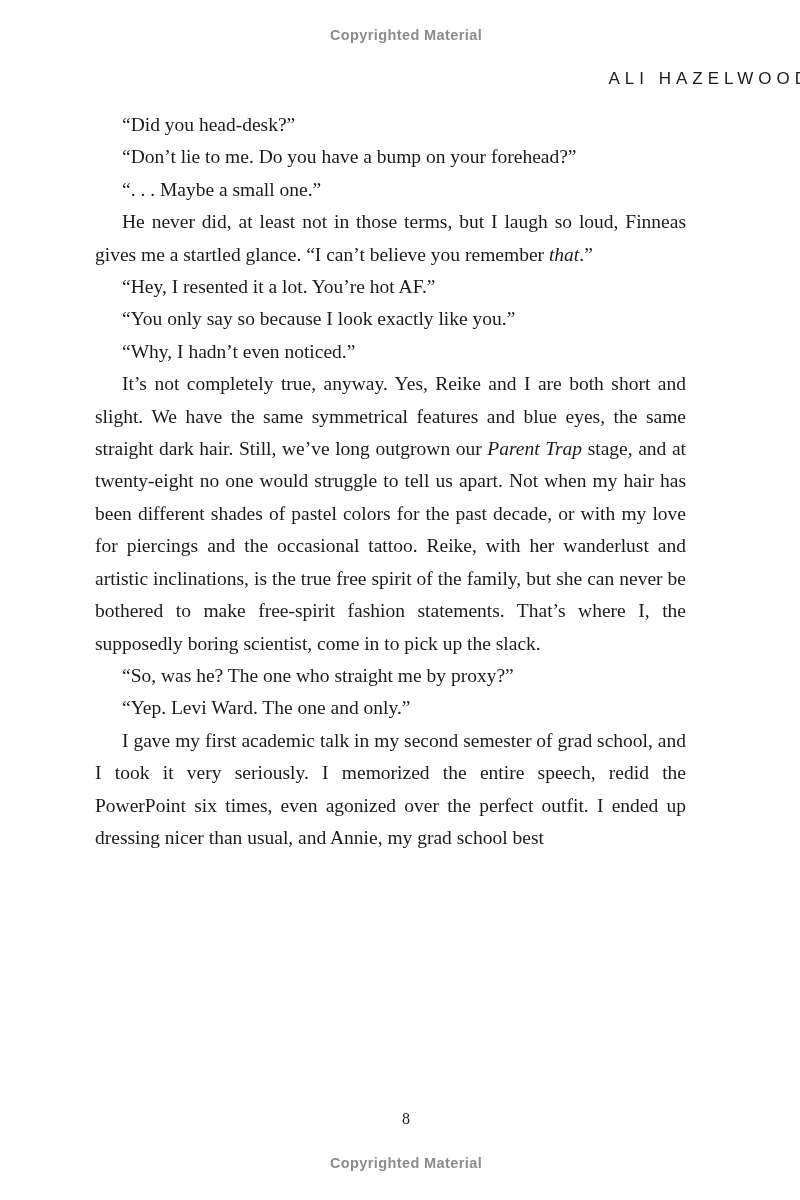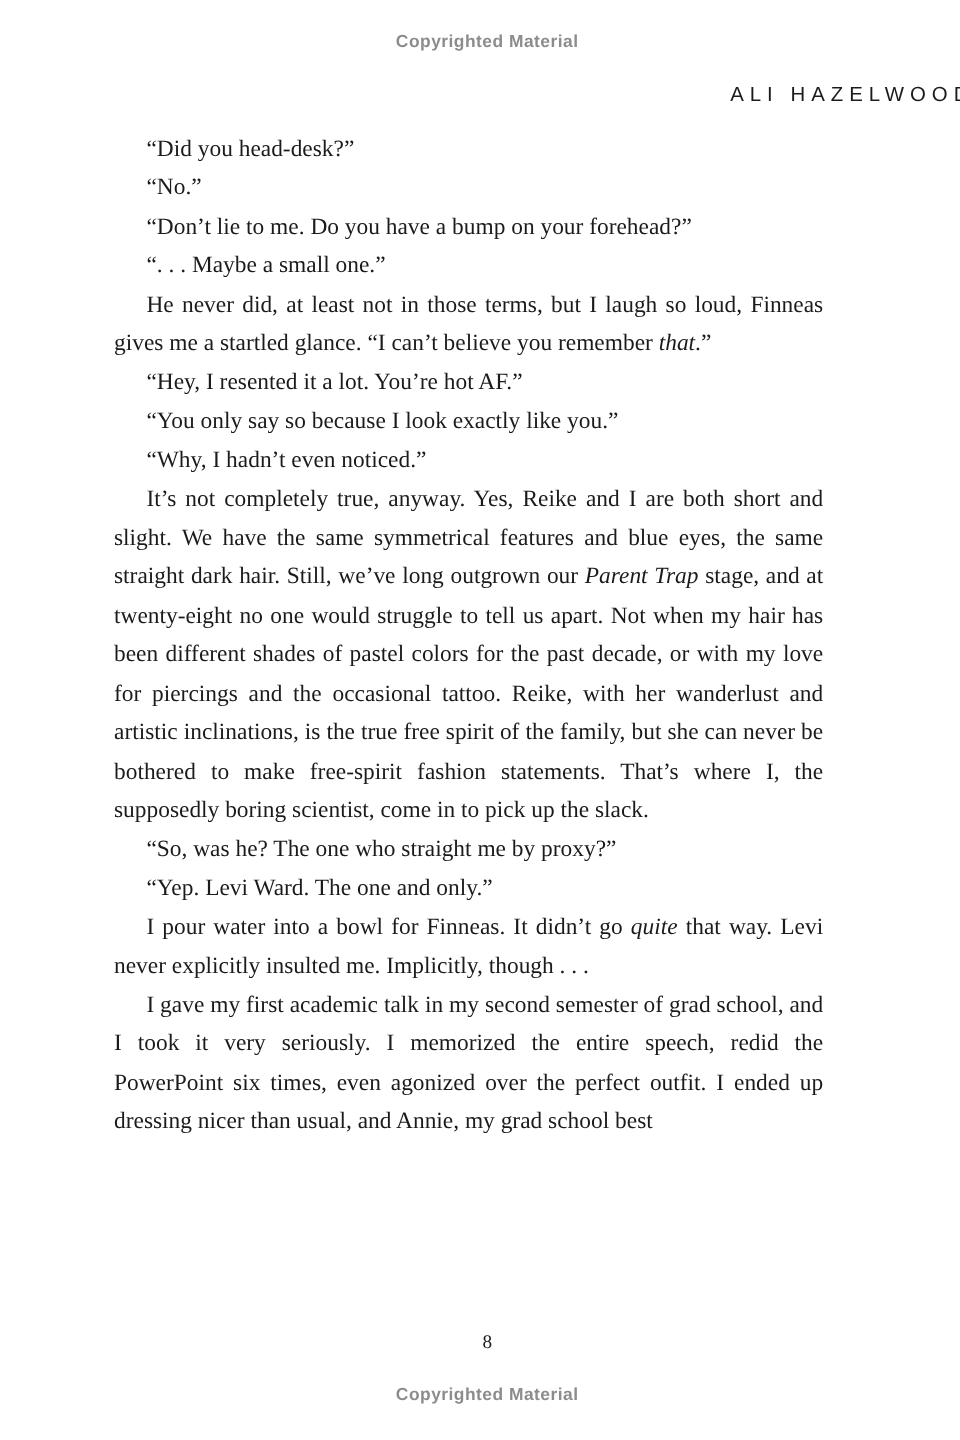--- a/index.html
+++ b/index.html
@@ -75,30 +75,28 @@
 </head>
 <body>
 
 <div class="page">
   <div class="notice top">Copyrighted Material</div>
 
   <div class="author-header">ALI HAZELWOOD</div>
 
   <div class="text-block" id="body-text">
       <p><span>“Did you head-desk?”</span></p>
-      <p><span>“No.”</span></p>
       <p><span>“Don’t lie to me. Do you have a bump on your forehead?”</span></p>
       <p><span>“. . . Maybe a small one.”</span></p>
       <p><span>He never did, at least not in those terms, but I laugh so loud, Finneas gives me a startled glance. “I can’t believe you remember </span><em>that</em><span>.”</span></p>
       <p><span>“Hey, I resented it a lot. You’re hot AF.”</span></p>
       <p><span>“You only say so because I look exactly like you.”</span></p>
       <p><span>“Why, I hadn’t even noticed.”</span></p>
       <p><span>It’s not completely true, anyway. Yes, Reike and I are both short and slight. We have the same symmetrical features and blue eyes, the same straight dark hair. Still, we’ve long outgrown our </span><em>Parent Trap</em><span> stage, and at twenty-eight no one would struggle to tell us apart. Not when my hair has been different shades of pastel colors for the past decade, or with my love for piercings and the occasional tattoo. Reike, with her wanderlust and artistic inclinations, is the true free spirit of the family, but she can never be bothered to make free-spirit fashion statements. That’s where I, the supposedly boring scientist, come in to pick up the slack.</span></p>
       <p><span>“So, was he? The one who straight me by proxy?”</span></p>
       <p><span>“Yep. Levi Ward. The one and only.”</span></p>
-      <p><span>I pour water into a bowl for Finneas. It didn’t go </span><em>quite</em><span> that way. Levi never explicitly insulted me. Implicitly, though . . .</span></p>
       <p><span>I gave my first academic talk in my second semester of grad school, and I took it very seriously. I memorized the entire speech, redid the PowerPoint six times, even agonized over the perfect outfit. I ended up dressing nicer than usual, and Annie, my grad school best</span></p>
     </div>
 
   <div class="page-number">8</div>
 
   <div class="notice bottom">Copyrighted Material</div>
 </div>
 
 </body></html>

